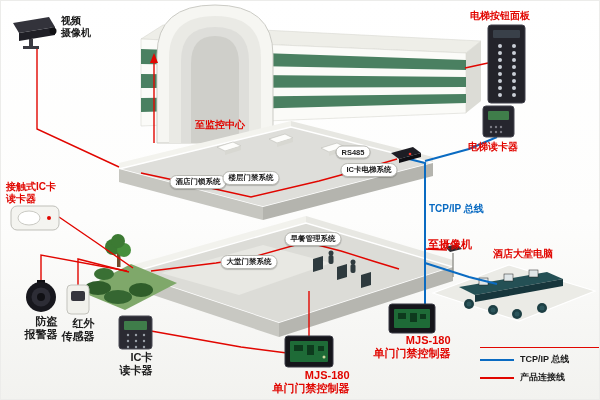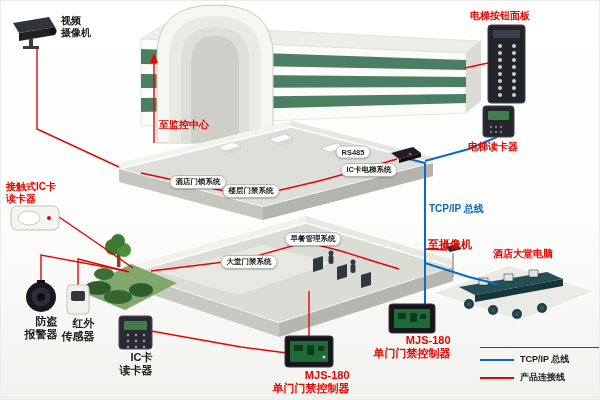--- a/index.html
+++ b/index.html
@@ -231,39 +231,39 @@
       <rect x="397" y="312" width="8" height="6" fill="#0d3a1d"></rect>
       <rect x="409" y="312" width="7" height="9" fill="#0d3a1d"></rect>
       <rect x="419" y="313" width="6" height="5" fill="#0d3a1d"></rect>
     </g>
   </svg>
 
   <div class="lbl" style="left:60px; top:14px;">视频
 摄像机</div>
   <div class="lbl red" style="left:469px; top:9px;">电梯按钮面板</div>
   <div class="lbl red" style="left:467px; top:140px;">电梯读卡器</div>
-  <div class="lbl red" style="left:158px; top:118px;">至监控中心</div>
+  <div class="lbl red" style="left:158px; top:118px;padding-left:36px;">至监控中心</div>
   <div class="lbl red" style="left:5px; top:180px;">接触式IC卡
 读卡器</div>
   <div class="lbl blue" style="left:428px; top:202px;">TCP/IP 总线</div>
   <div class="lbl red sm" style="left:427px; top:237px;">至摄像机</div>
   <div class="lbl red" style="left:492px; top:247px;">酒店大堂电脑</div>
   <div class="lbl center sm" style="left:40px; top:314px;">防盗
 报警器</div>
   <div class="lbl center sm" style="left:77px; top:316px;">红外
 传感器</div>
   <div class="lbl center sm" style="left:135px; top:350px;">IC卡
 读卡器</div>
   <div class="lbl red center sm" style="left:310px; top:368px;">MJS-180
 单门门禁控制器</div>
   <div class="lbl red center sm" style="left:411px; top:333px;">MJS-180
 单门门禁控制器</div>
 
   <div class="pill" style="left:197px; top:181px;">酒店门锁系统</div>
-  <div class="pill" style="left:250px; top:190px;text-align:center;">楼层门禁系统</div>
+  <div class="pill" style="left:250px; top:177px;text-align:center;">楼层门禁系统</div>
   <div class="pill" style="left:352px; top:151px;">RS485</div>
   <div class="pill" style="left:368px; top:169px;">IC卡电梯系统</div>
   <div class="pill" style="left:312px; top:238px;">早餐管理系统</div>
   <div class="pill" style="left:248px; top:261px;">大堂门禁系统</div>
 
   <div class="legend">
     <div class="legend-underline"></div>
     <div class="legend-row">
       <span class="legend-line blue"></span>
       <span class="legend-label">TCP/IP 总线</span>

